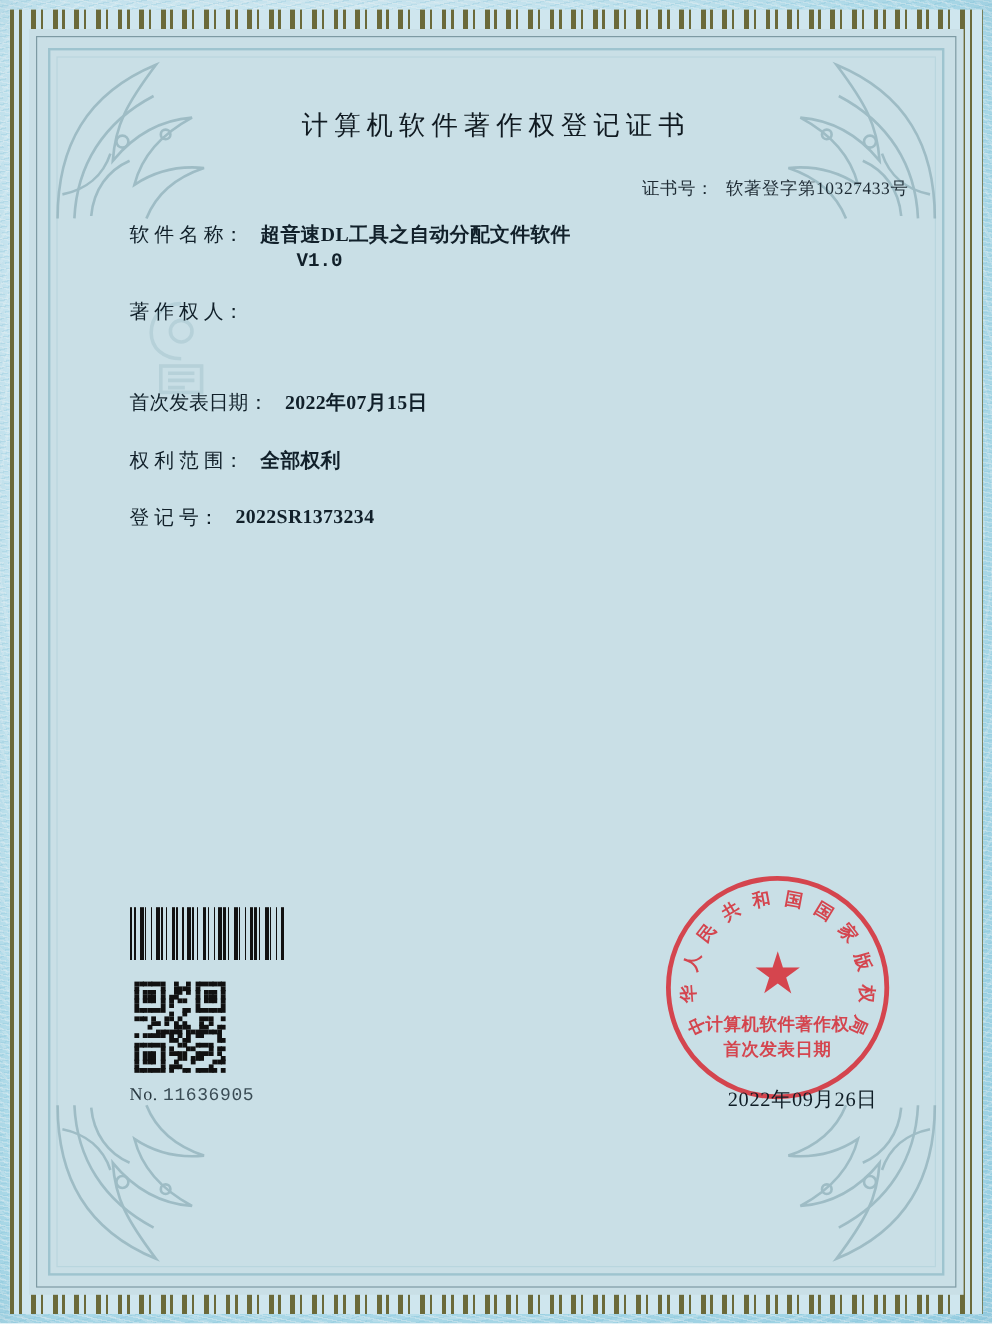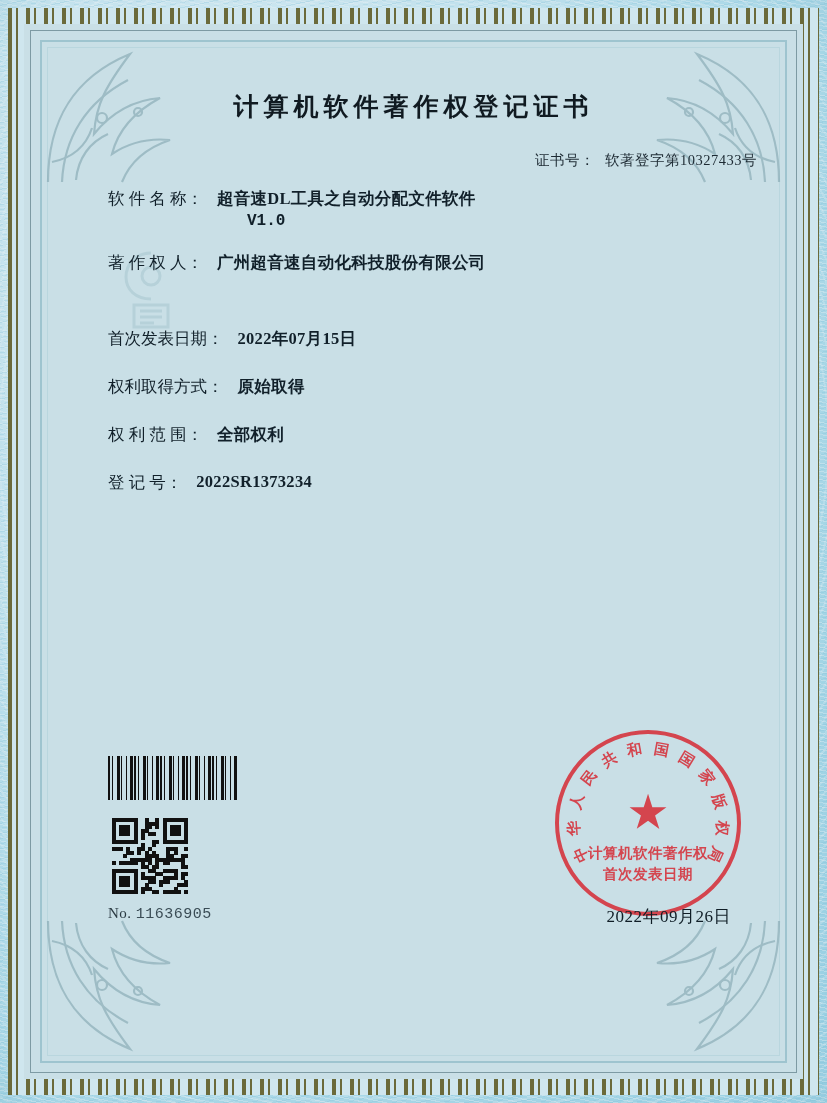--- a/index.html
+++ b/index.html
@@ -88,25 +88,25 @@
   .title-zone { text-align: center; }
   .org-title {
     font-size: 30px;
     letter-spacing: 3px;
     color: #16222b;
     margin-top: 62px;
     font-weight: 700;
     font-family: "Liberation Serif", "DejaVu Serif", serif;
   }
   .cert-title {
-    font-size: 25px;
+    font-size: 22px;
     letter-spacing: 5px;
     color: #101a21;
     margin-top: 30px;
-    font-weight: 700;
+    font-weight: 400;
   }
   .cert-no {
     margin-top: 28px;
     text-align: right;
     padding-right: 10px;
     font-size: 14.5px;
     color: #1d2a33;
     letter-spacing: .5px;
   }
   .cert-no .lbl { margin-right: 10px; }
@@ -335,35 +335,30 @@
     <div class="fields">
 
       <div class="row name-row">
         <span class="label">软 件 名 称：</span>
         <span class="value">超音速DL工具之自动分配文件软件</span>
       </div>
       <div class="value-sub">V1.0</div>
 
       <div class="row r-owner">
         <span class="label">著 作 权 人：</span>
-        <span class="value">广州超音速自动化科技股份有限公司</span>
       </div>
 
       <div class="gap-lg"></div>
 
 
       <div class="row r-pub">
         <span class="label">首次发表日期：</span>
         <span class="value">2022年07月15日</span>
       </div>
 
-      <div class="row r-way">
-        <span class="label">权利取得方式：</span>
-        <span class="value">原始取得</span>
-      </div>
 
       <div class="row r-scope">
         <span class="label">权 利 范 围：</span>
         <span class="value">全部权利</span>
       </div>
 
       <div class="row r-reg">
         <span class="label">登 记 号：</span>
         <span class="value">2022SR1373234</span>
       </div>

